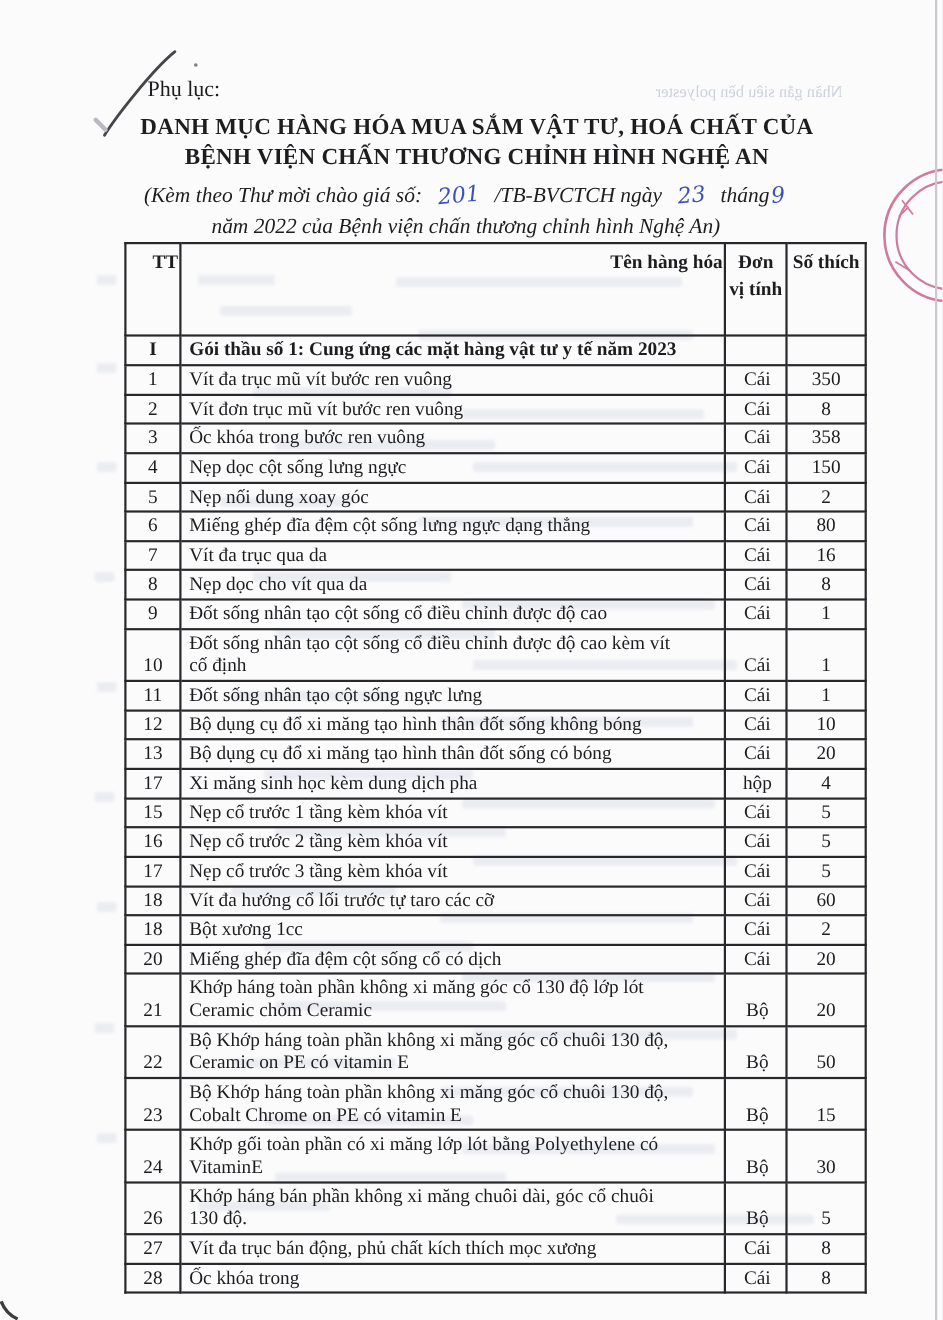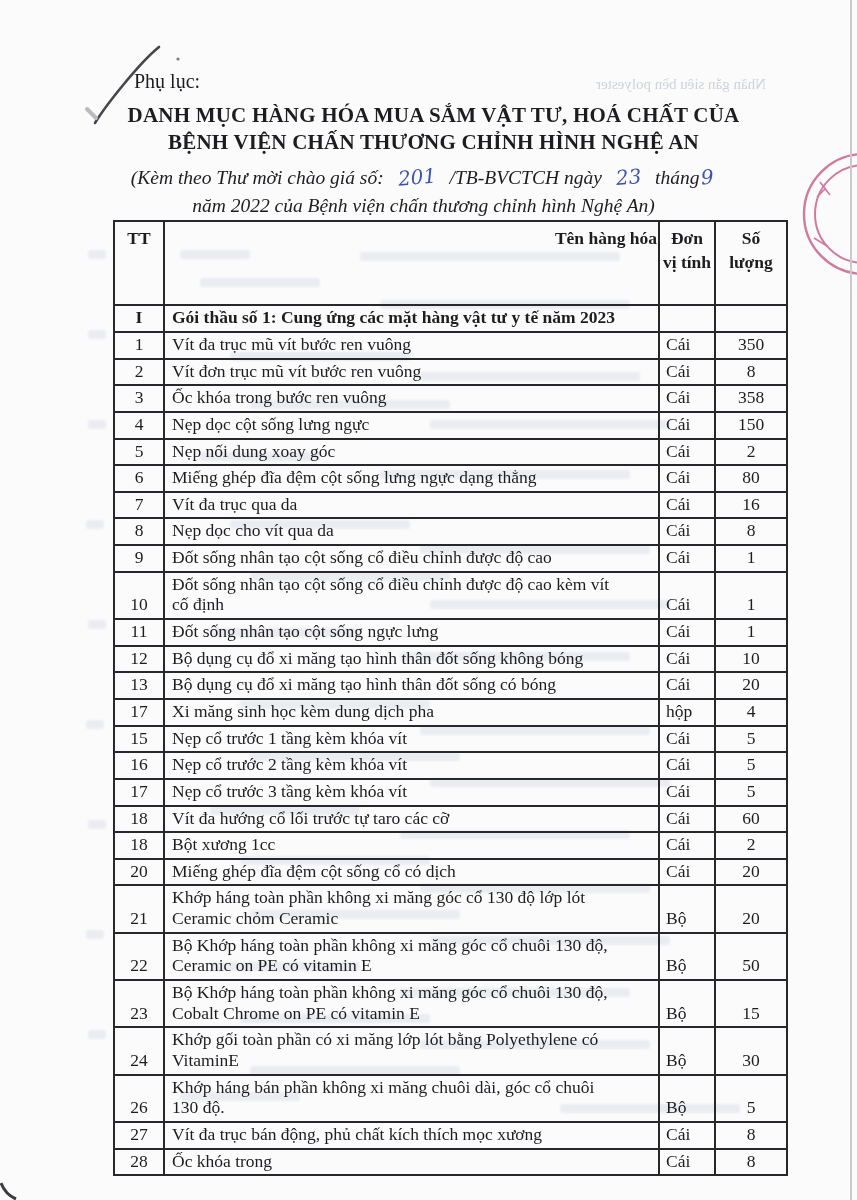--- a/index.html
+++ b/index.html
@@ -18,27 +18,27 @@
     display:inline-block;transform:rotate(-5deg);font-size:20px;padding:0 9px;}
   
   table.doc{
     position:absolute;left:113px;top:220px;width:673px;
     border-collapse:collapse;table-layout:fixed;
     font-size:17.5px;line-height:1.18;
   }
   table.doc th, table.doc td{border:2px solid #28282c;overflow:hidden;}
   col.c-tt{width:50px;} col.c-name{width:495px;} col.c-unit{width:56px;} col.c-qty{width:72px;}
   thead th{font-weight:bold;vertical-align:top;padding-top:5px;height:76px;line-height:1.35;}
-  th.h-tt{text-align:center;}
+  th.h-tt{text-align:right;}
   th.h-name{text-align:right;padding-left:7px;}
   th.h-unit,th.h-qty{text-align:center;padding-left:2px;padding-right:2px;}
   tbody td{vertical-align:bottom;padding:1px 3px 3px 3px;}
   td.c-tt{text-align:center;}
   td.c-name{padding-left:7px;white-space:pre-line;}
-  td.c-unit{padding-left:6px;}
+  td.c-unit{padding-left:6px;text-align:center;}
   td.c-qty{text-align:center;}
   tr.data-row{height:23px;}
   tr.section-row{height:27px;font-weight:bold;}
   tr.section-row td{vertical-align:middle;}
   
   .overlay{position:absolute;left:0;top:0;pointer-events:none;}
   .ghost-layer{position:absolute;inset:0;pointer-events:none;}
   .ghost-bar{position:absolute;height:9px;background:#7e8aa5;opacity:.12;
     filter:blur(1.3px);border-radius:2px;}
   .ghost-text{
@@ -121,21 +121,21 @@
         <col class="c-tt">
         <col class="c-name">
         <col class="c-unit">
         <col class="c-qty">
       </colgroup>
     <thead>
       <tr>
         <th class="h-tt">TT</th>
         <th class="h-name">Tên hàng hóa</th>
         <th class="h-unit">Đơn vị tính</th>
-        <th class="h-qty">Số lượng</th>
+        <th class="h-qty">Số thích</th>
       </tr>
     </thead>
     <tbody>
       <tr class="section-row">
         <td class="c-tt">I</td>
         <td class="c-name">Gói thầu số 1: Cung ứng các mặt hàng vật tư y tế năm 2023</td>
         <td class="c-unit"></td>
         <td class="c-qty"></td>
       </tr>
     <tr class="data-row">

